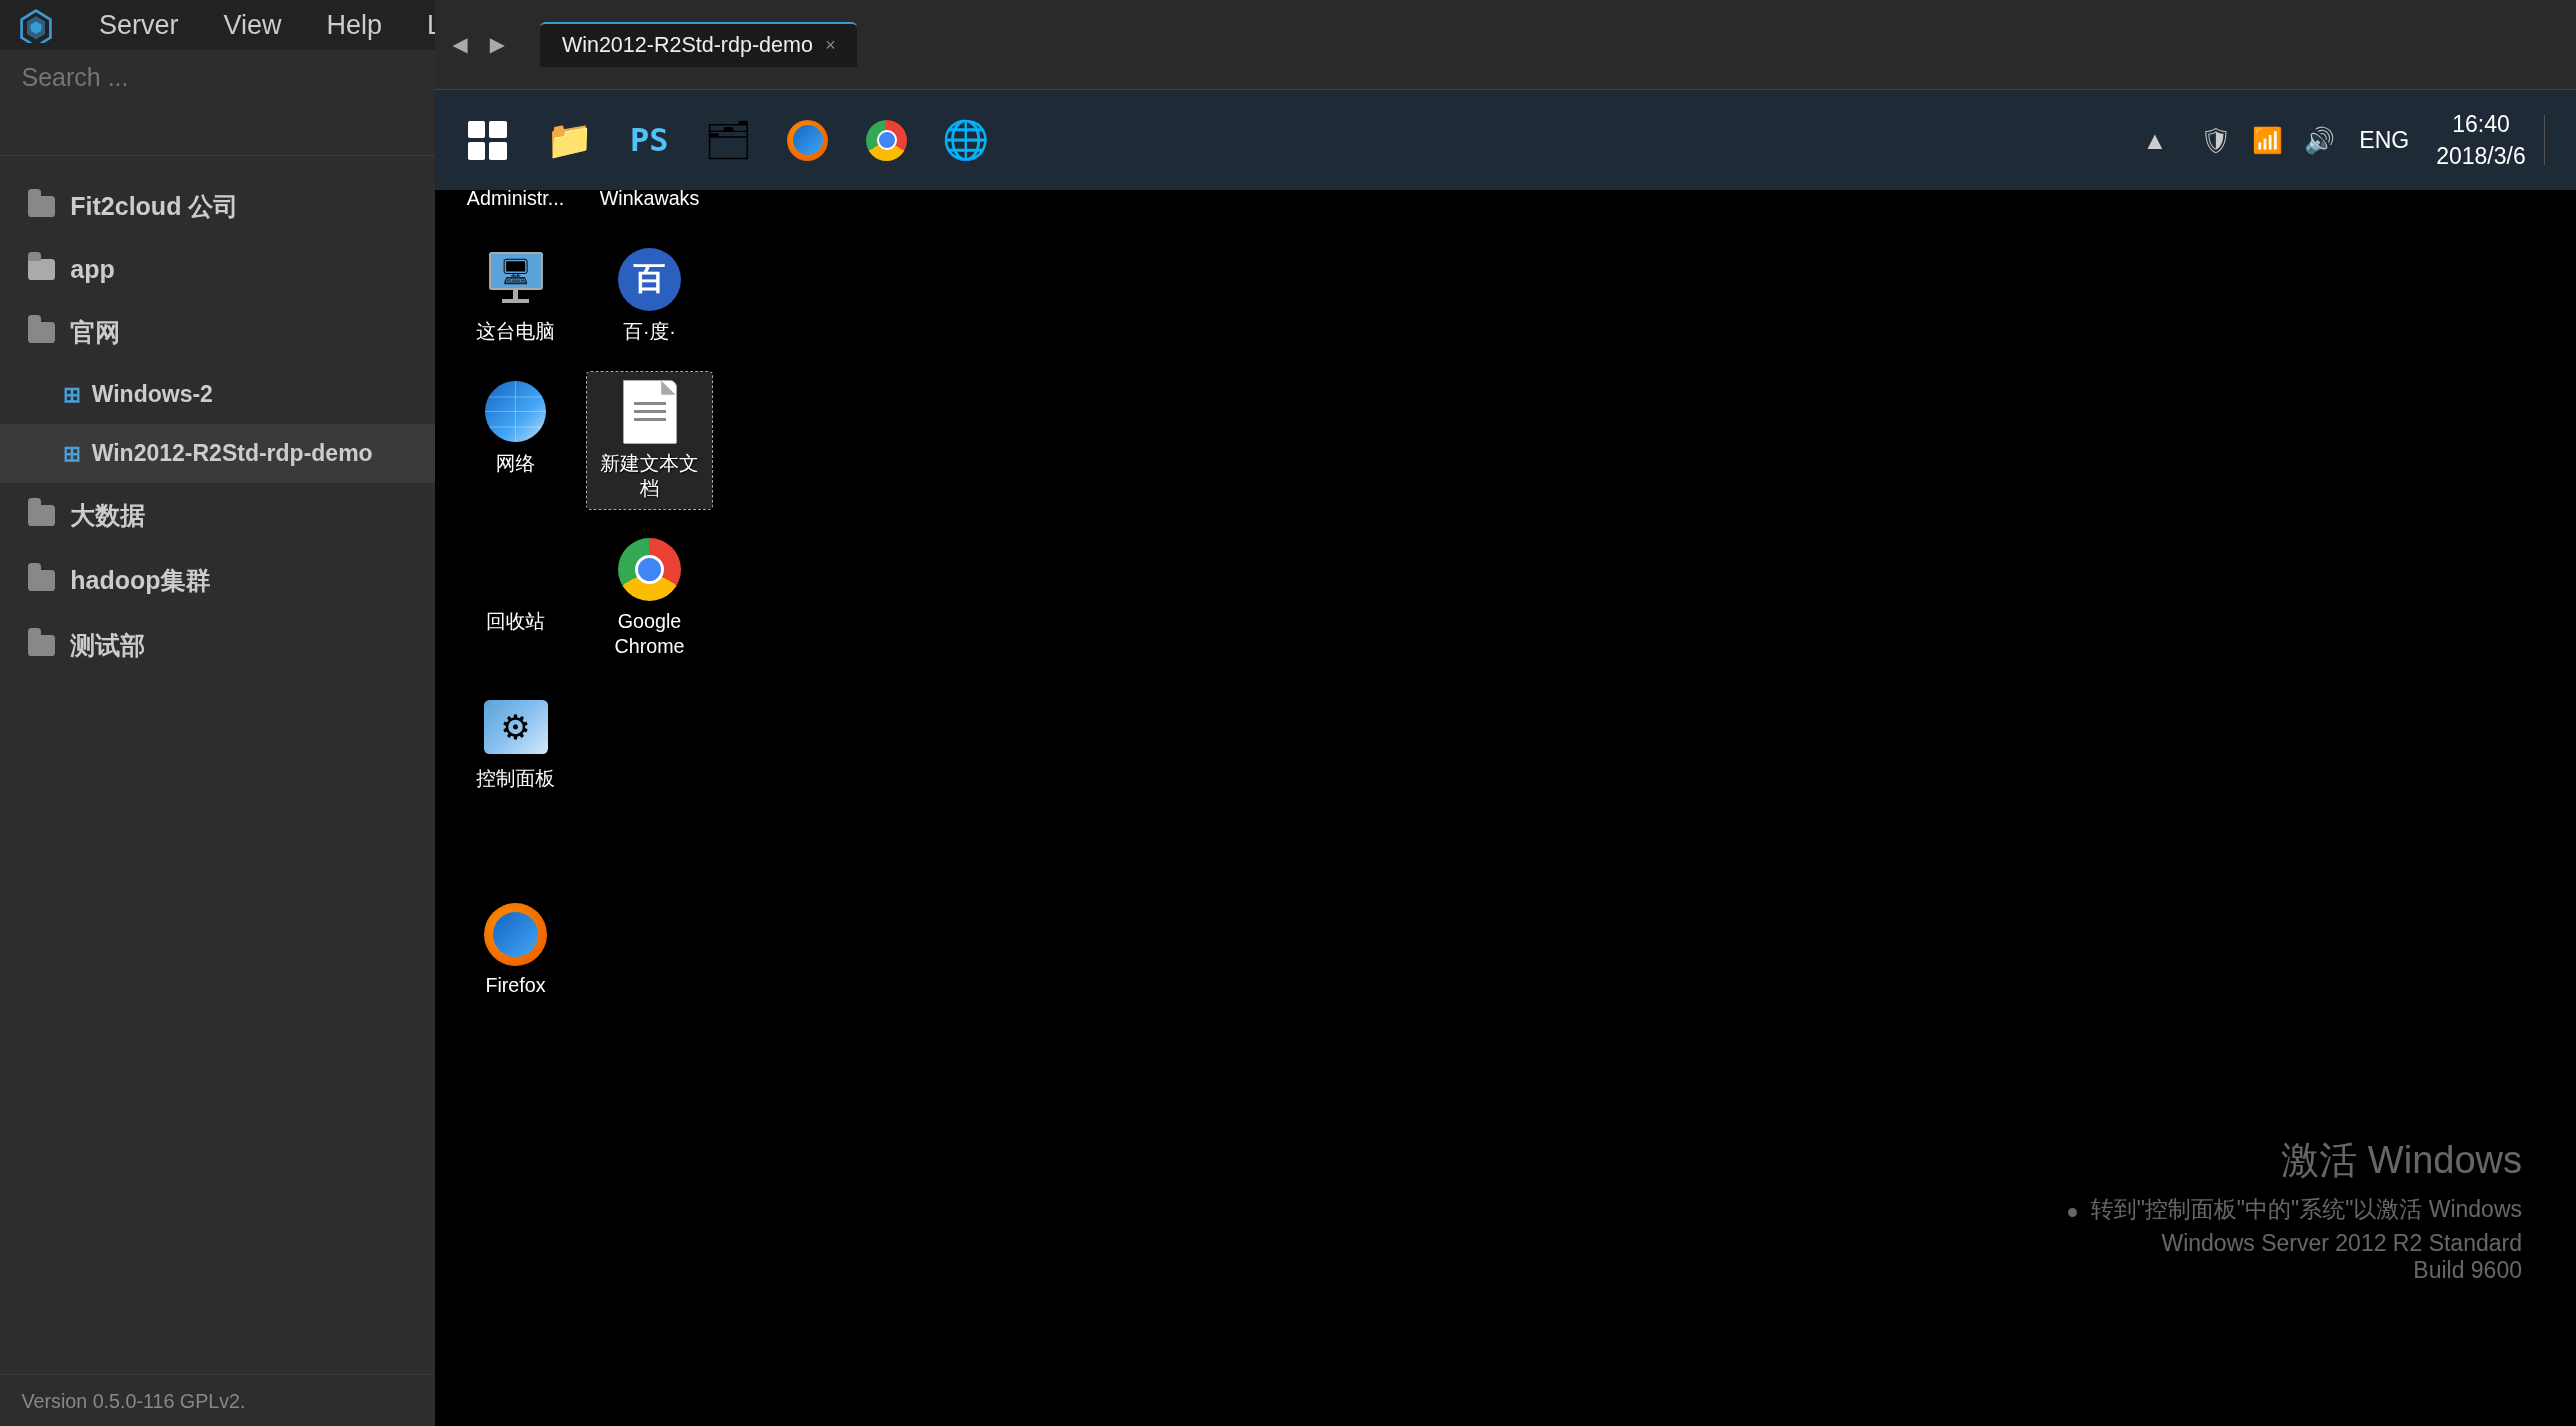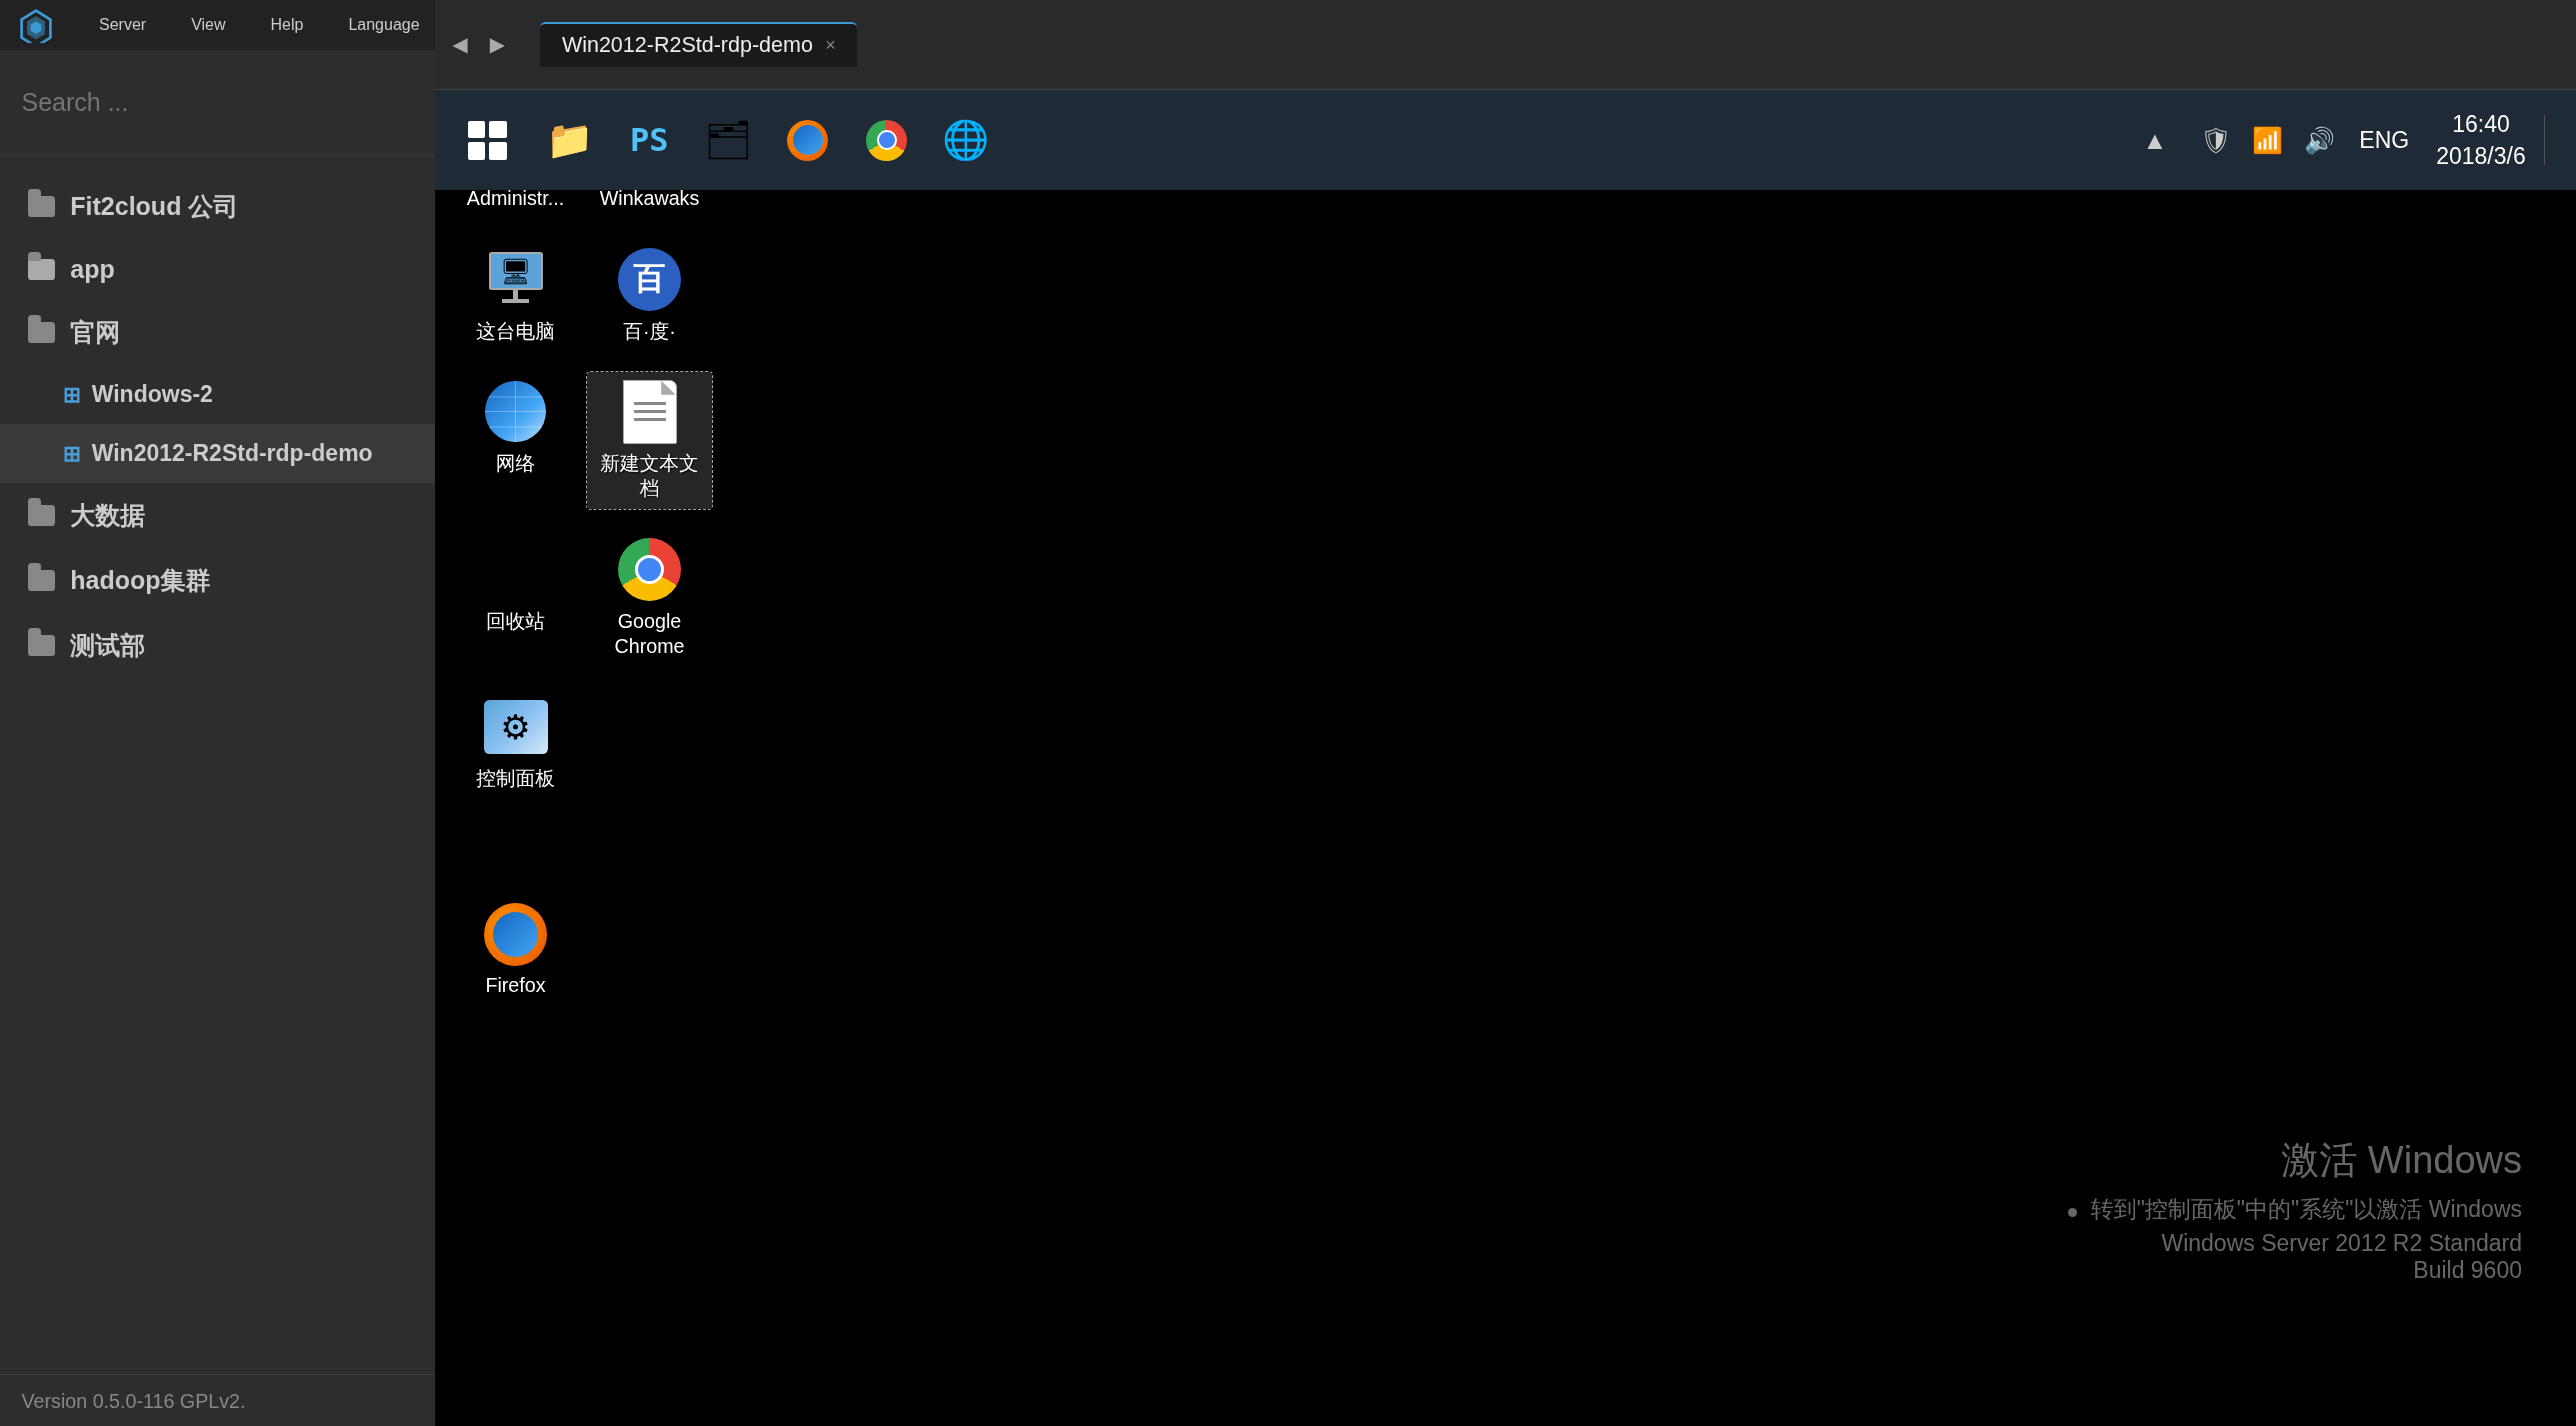--- a/index.html
+++ b/index.html
@@ -19,21 +19,20 @@
       height: 100%;
       background: #2d2d2d;
       display: flex;
       flex-direction: column;
       flex-shrink: 0;
     }
 
     #sidebar-header {
       height: 106px;
       display: flex;
-      align-items: center;
       padding: 0 21.5px;
       border-bottom: 0.9px solid #3a3a3a;
       background: #2d2d2d;
     }
 
     #search-input {
       width: 100%;
       height: 54px;
       background: transparent;
       border: none;
@@ -118,21 +117,21 @@
       background: #2a2a2a;
       display: flex;
       align-items: center;
       padding: 0 9px;
       border-bottom: 0.9px solid #444;
       flex-shrink: 0;
     }
 
     .menu-item {
       color: #ccc;
-      font-size: 16px;
+      font-size: 27px;
       cursor: pointer;
     }
 
     #nav-arrows {
       display: flex;
       gap: 5.4px;
       margin-right: 18px;
     }
 
     .nav-arrow {

